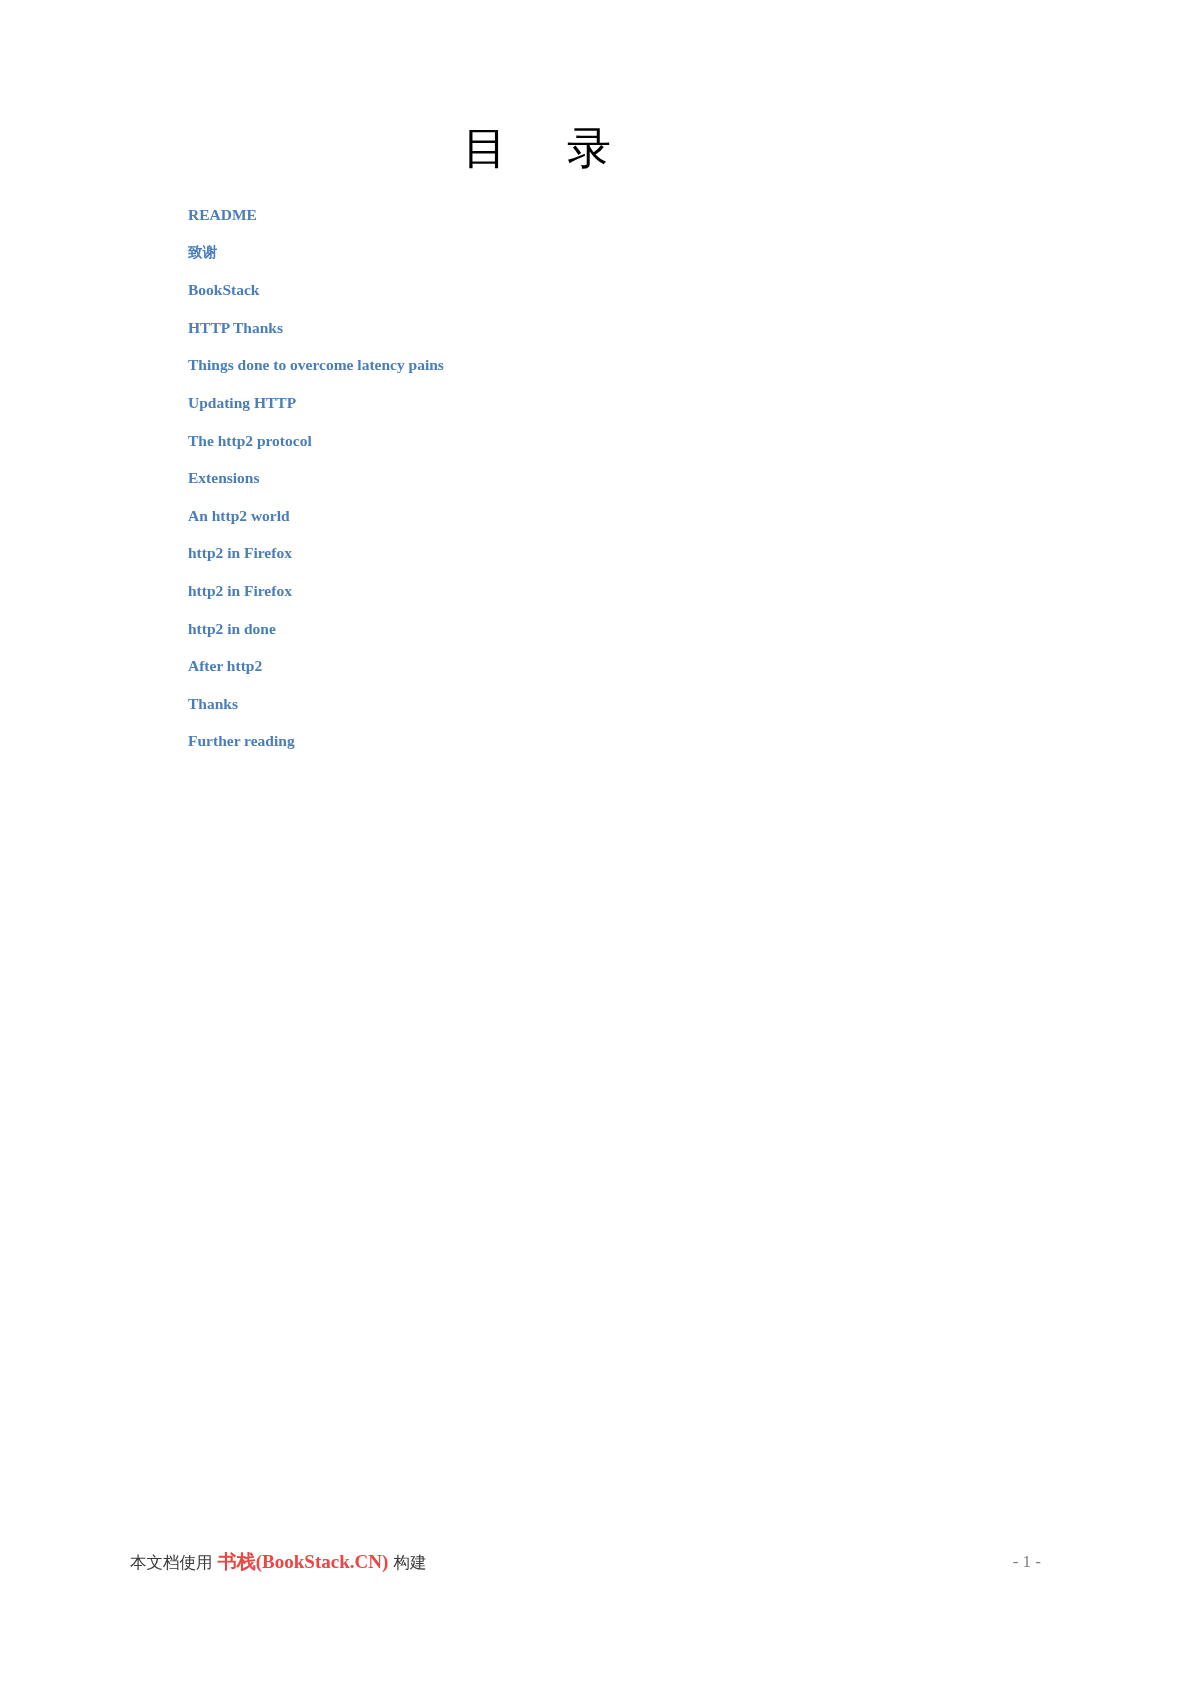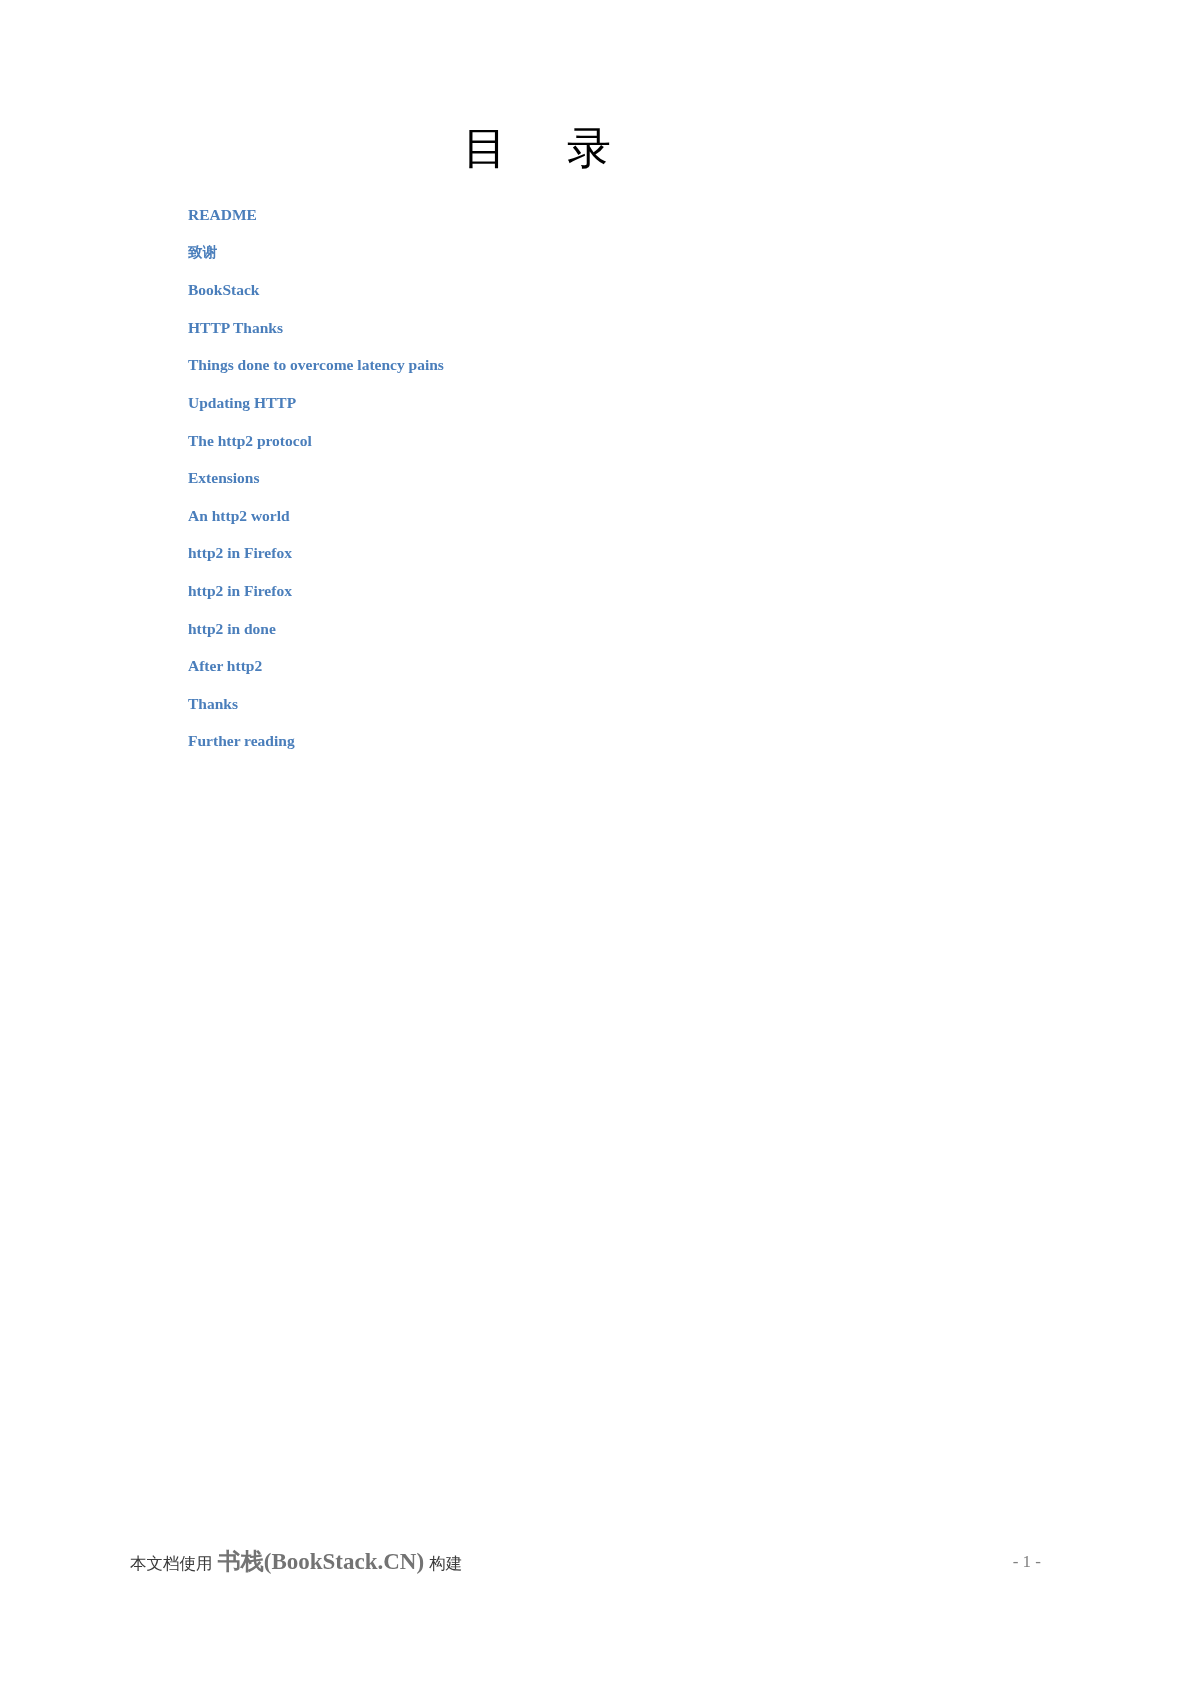--- a/index.html
+++ b/index.html
@@ -70,24 +70,24 @@
     position: absolute;
     left: 130px;
     top: 0;
     font-family: "DejaVu Sans", "Liberation Sans", sans-serif;
     font-size: 16.5px;
     line-height: 28px;
     color: #3a3a3a;
     white-space: nowrap;
   }
   .footer-credit .brand {
-    color: #737373;
+    color: #ef4444;
     font-family: "Liberation Serif", "DejaVu Serif", serif;
     font-weight: bold;
-    font-size: 23px;
+    font-size: 19px;
   }
   .footer-credit .plain-cjk {
     font-family: "DejaVu Sans", "Liberation Sans", sans-serif;
     font-weight: 400;
   }
   .page-number {
     position: absolute;
     right: 0;
     top: 0;
     width: 1191px;

